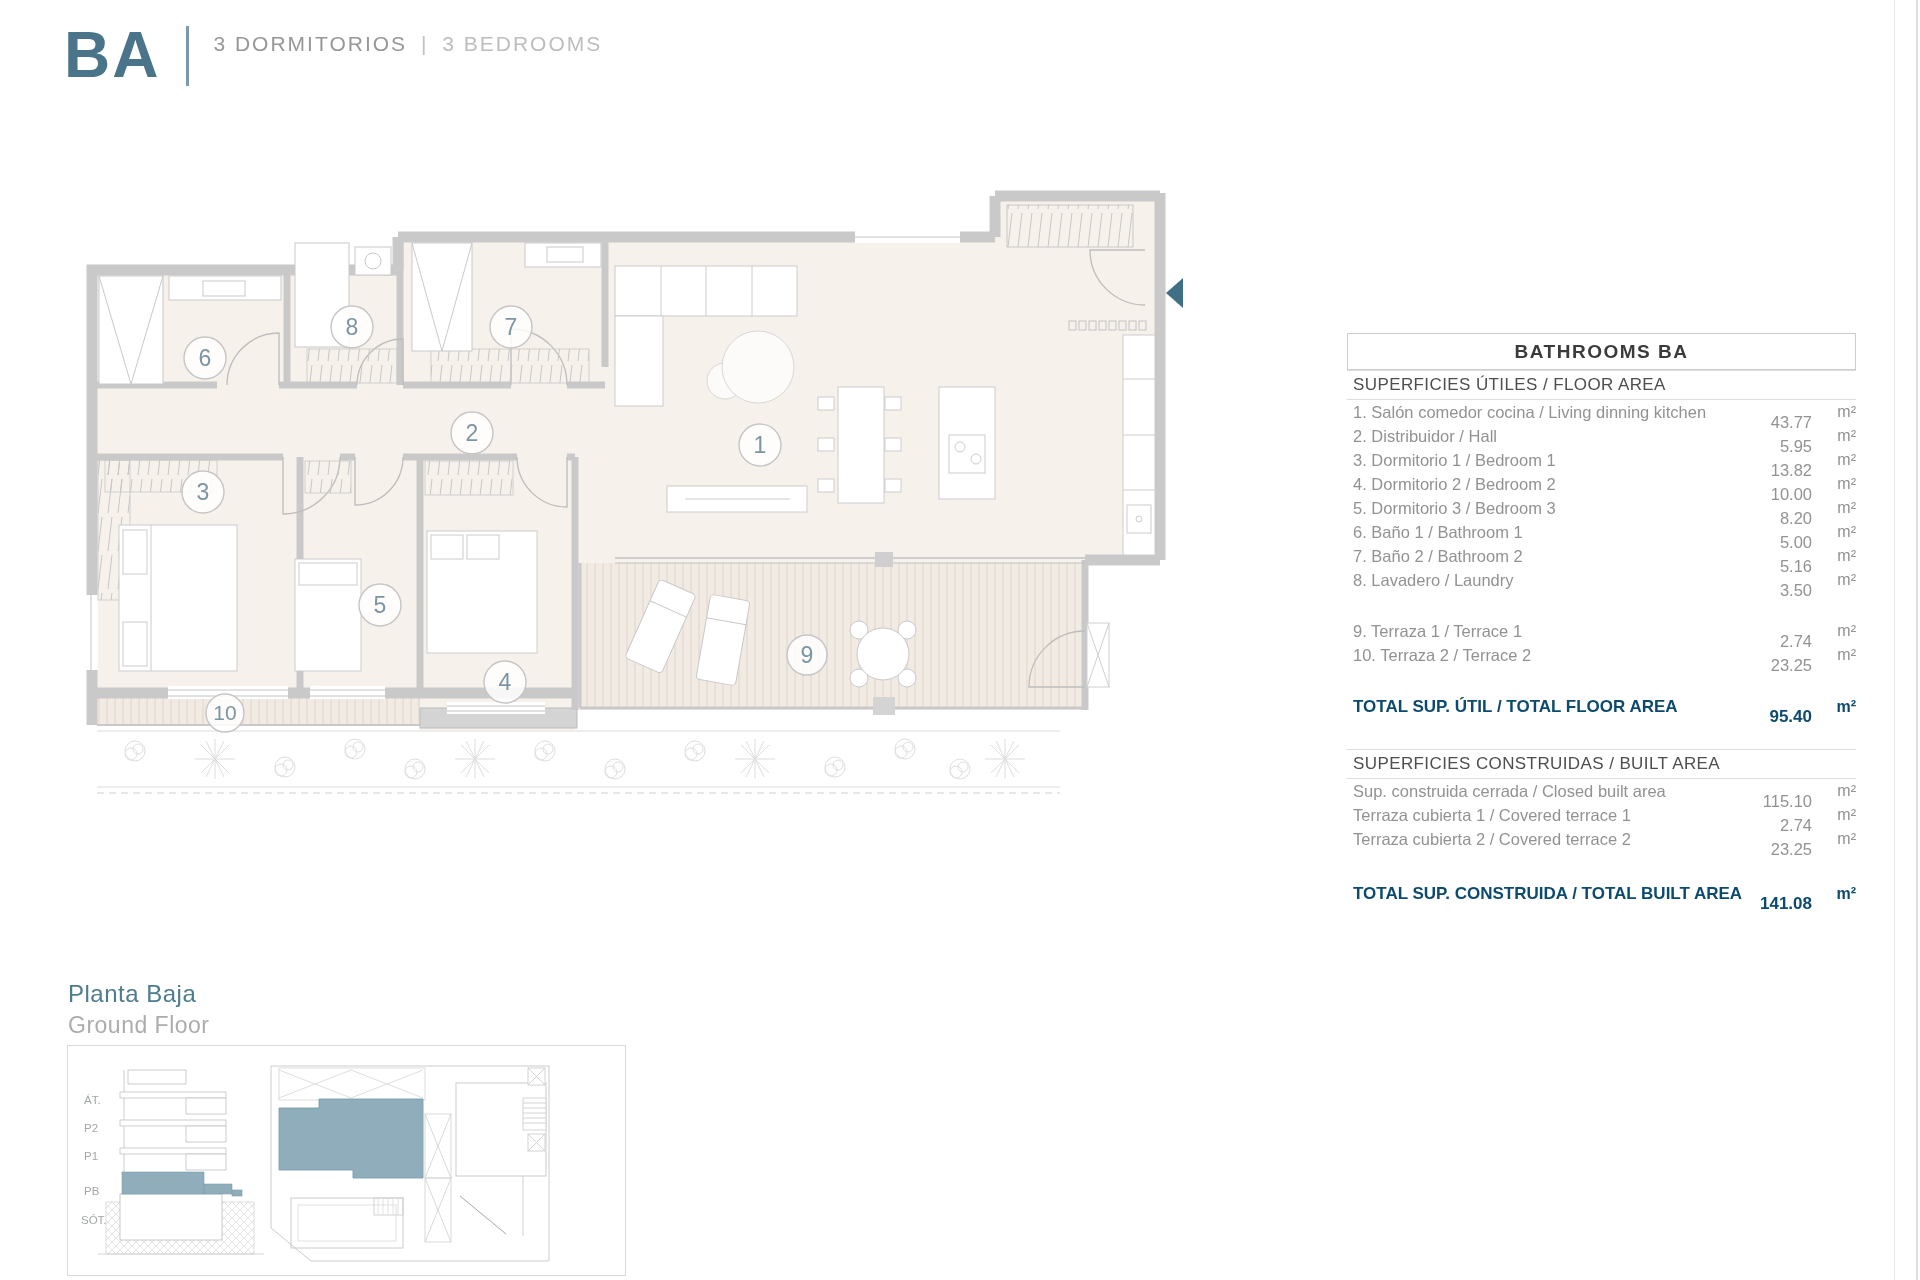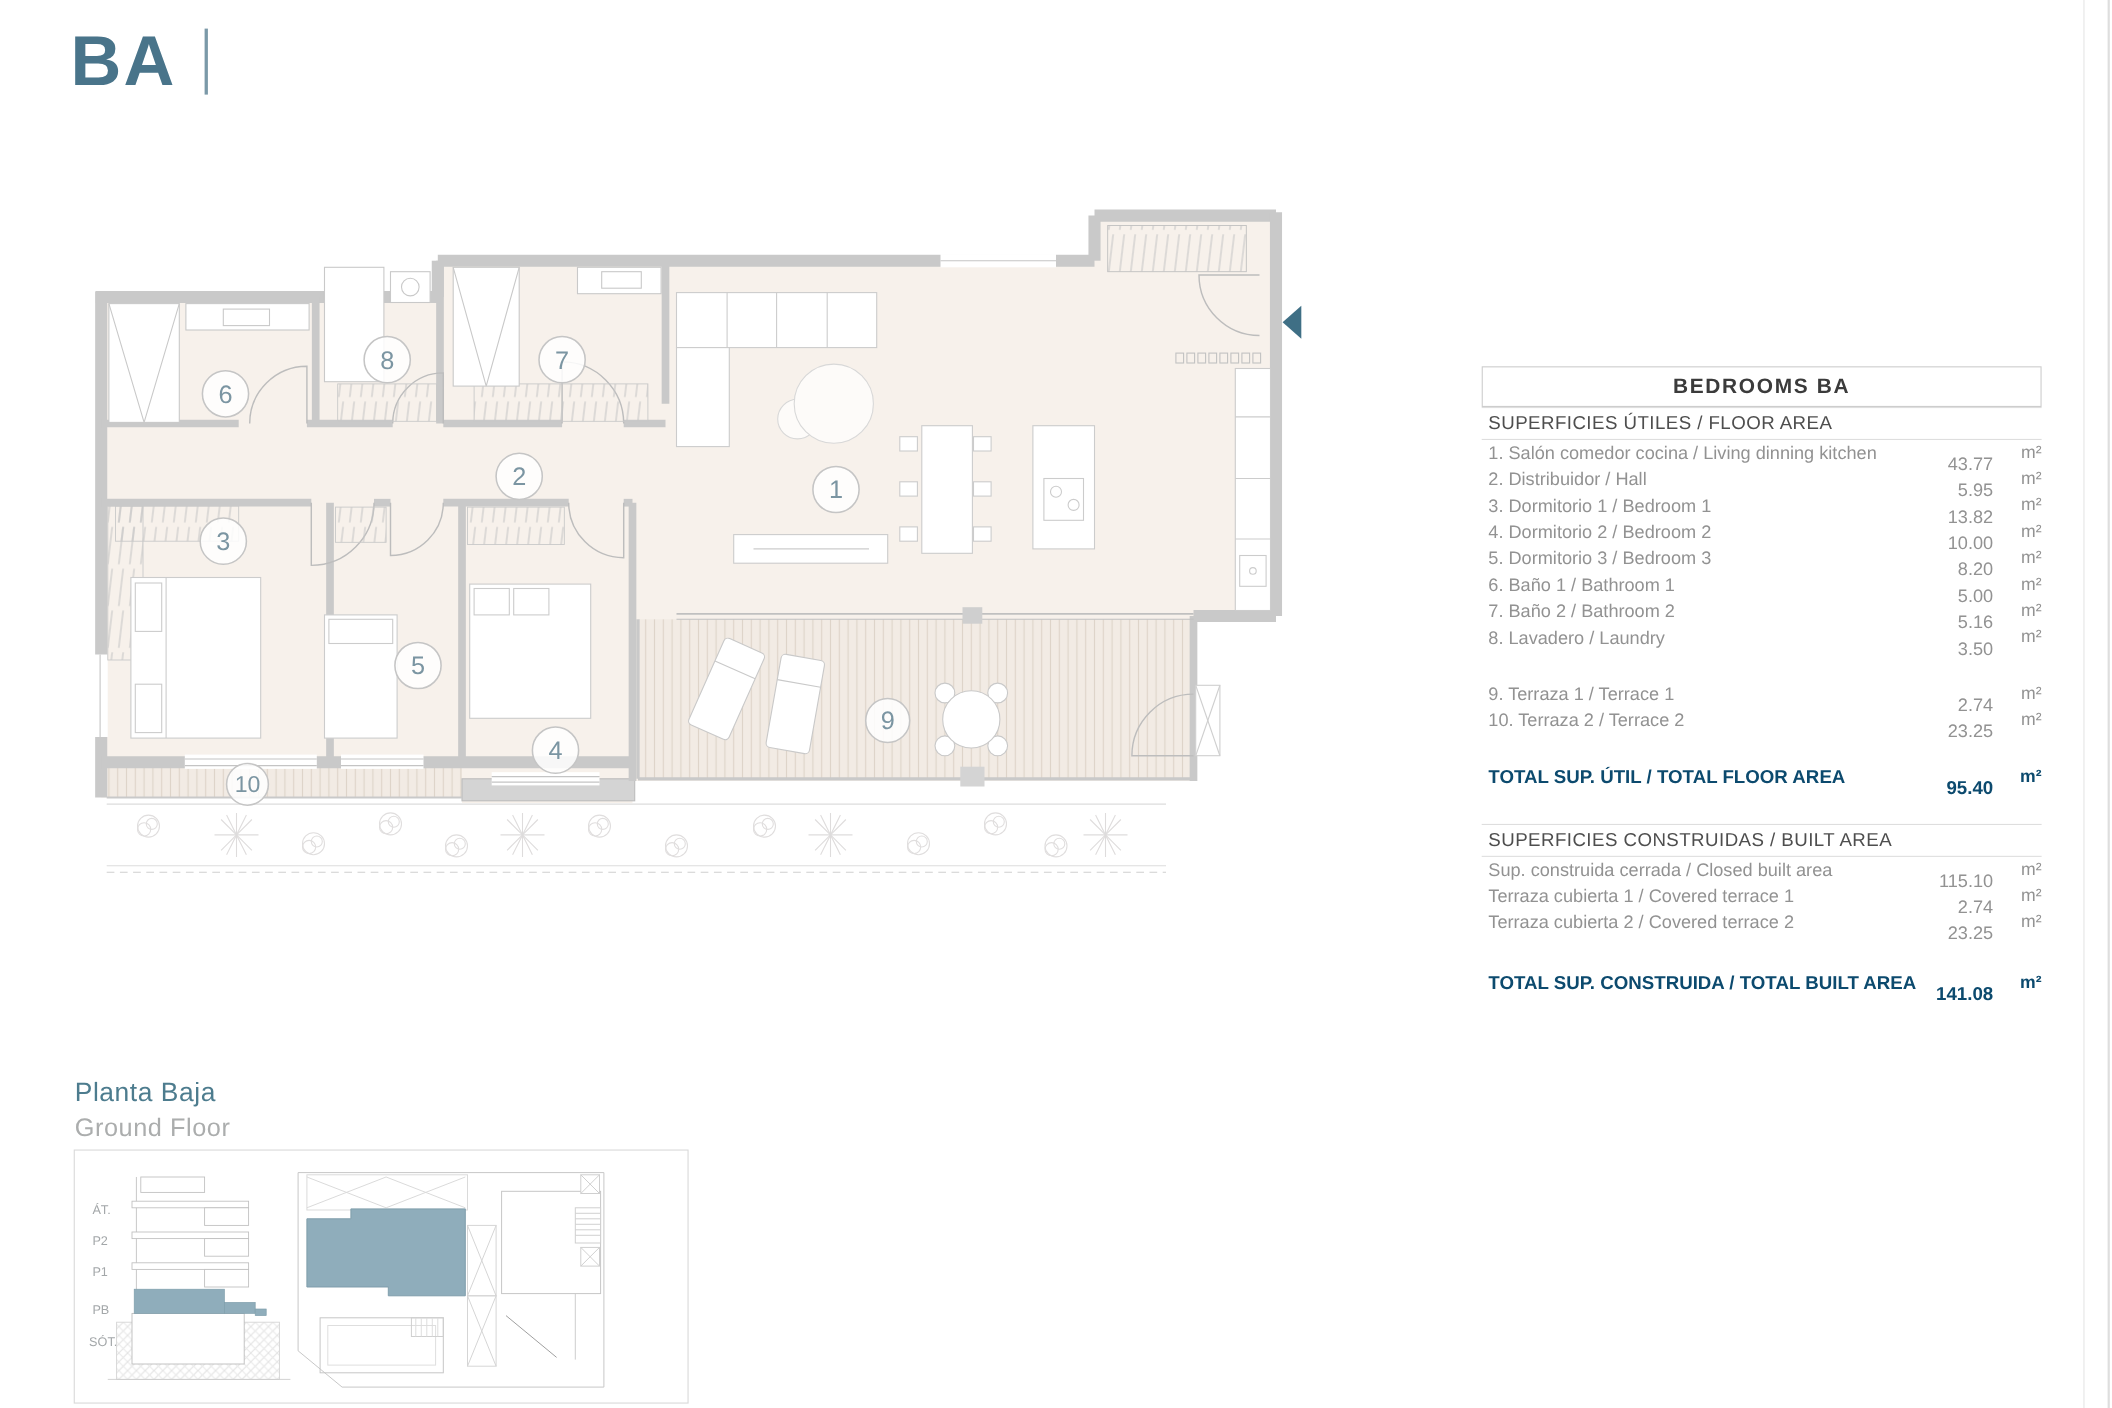--- a/index.html
+++ b/index.html
@@ -46,20 +46,25 @@
   .edge2{position:absolute;left:1916px;top:0;width:2px;height:1280px;background:#dedede;}
   svg text{font-family:"Liberation Sans", sans-serif;}
 </style>
 </head>
 <body>
 
 <div class="hdr">
   <div class="hdr-code">BA</div>
   <div class="hdr-divider"></div>
   <div class="hdr-lines">
+    <div class="hdr-line">
+      <span class="hdr-es">3 DORMITORIOS</span>
+      <span class="hdr-sep">|</span>
+      <span class="hdr-en">3 BEDROOMS</span>
+    </div>
   </div>
 </div>
 
 <svg style="position:absolute;left:55px;top:135px" width="1130" height="670" viewBox="0 0 1130 670">
   <defs>
     <pattern id="deck" width="8" height="8" patternUnits="userSpaceOnUse">
       <rect width="8" height="8" fill="#f2ebe4"></rect>
         <line x1="4" y1="0" x2="4" y2="8" stroke="#ded4c9" stroke-width="1"></line>
     </pattern>
     <pattern id="hatch" width="10" height="38" patternUnits="userSpaceOnUse">
@@ -317,21 +322,21 @@
         <text x="752" y="528">9</text>
       </g>
     <g>
         <circle cx="170" cy="578" r="19" fill="#ffffff" fill-opacity=".85" stroke="#c5c5c5" stroke-width="1.4"></circle>
         <text x="170" y="585" font-size="21">10</text>
       </g>
   </g>
 </svg>
 
 <div class="panel">
-  <div class="panel-title">BEDROOMS BA</div>
+  <div class="panel-title">BATHROOMS BA</div>
 
   <div class="sec-h">SUPERFICIES ÚTILES / FLOOR AREA</div>
   <div class="trow">
       <span class="lab">1. Salón comedor cocina / Living dinning kitchen</span>
       <span class="val">43.77</span>
       <span class="unit">m²</span>
     </div>
   <div class="trow">
       <span class="lab">2. Distribuidor / Hall</span>
       <span class="val">5.95</span>

